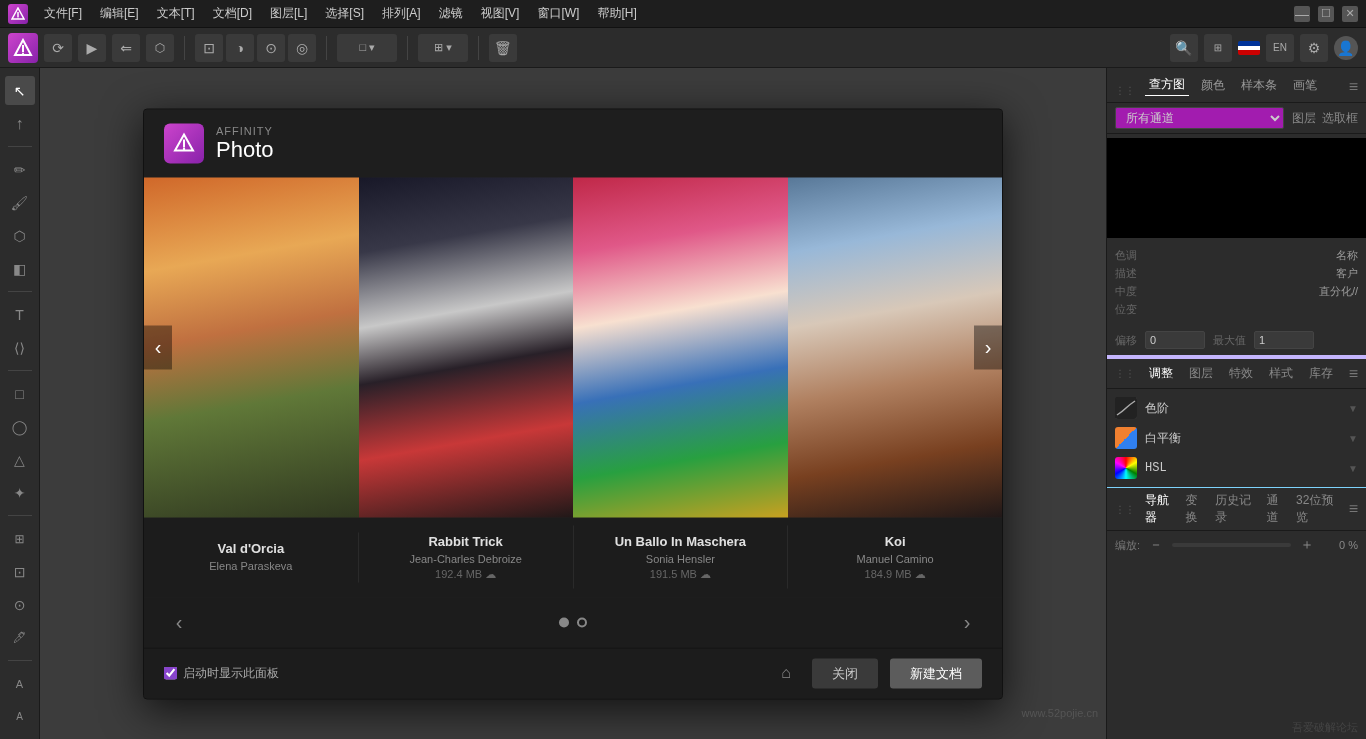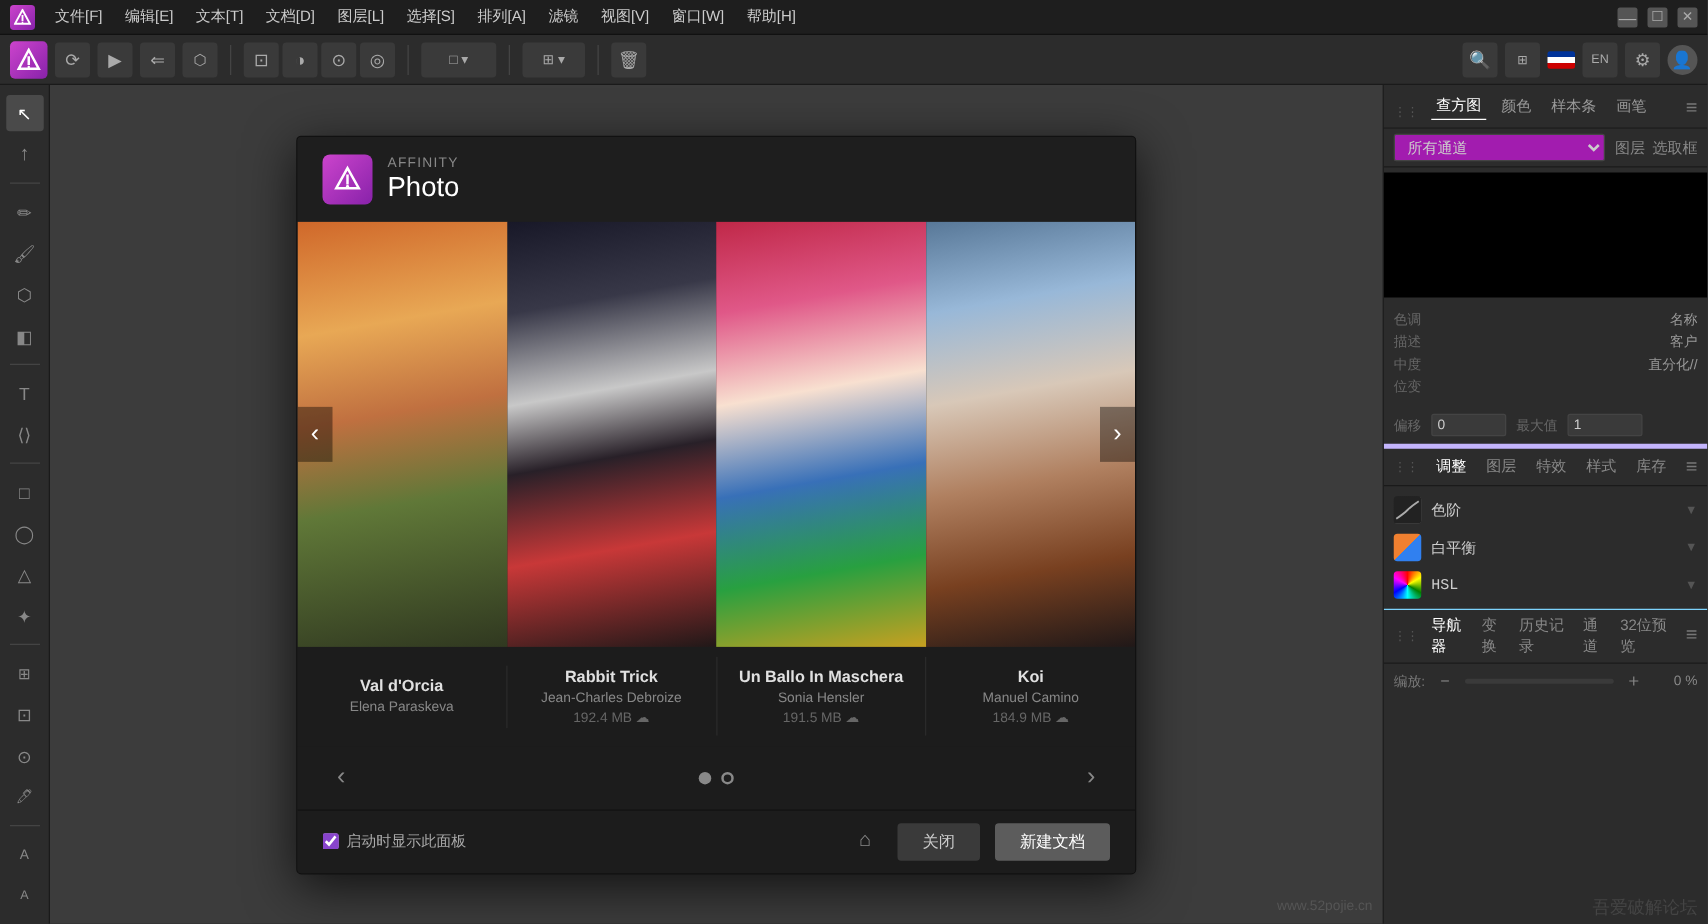--- a/index.html
+++ b/index.html
@@ -139,21 +139,21 @@
       background: #3c3c3c;
       position: relative;
       display: flex;
       align-items: center;
       justify-content: center;
       overflow: hidden;
     }
 
     
     .splash-dialog {
-      width: 672px;
+      width: 860px;
       background: #222;
       border: 1px solid #111;
       border-radius: 4px;
       overflow: hidden;
       box-shadow: 0 10px 40px rgba(0,0,0,0.7);
       position: absolute;
       top: 50%;
       left: 50%;
       transform: translate(-50%, -50%);
     }
@@ -491,21 +491,21 @@
       border-radius: 2px;
       width: 0%;
     }
     .zoom-value {
       font-size: 11px; color: #888; min-width: 35px; text-align: right;
     }
 
     
     .watermark {
       position: absolute;
-      bottom: 8px;
+      bottom: 20px;
       right: 8px;
       font-size: 11px;
       color: #555;
     }
   </style>
 </head>
 <body>
 
 <div class="menu-bar">
   <div class="app-logo">
@@ -773,16 +773,16 @@
     <div class="zoom-control">
       <span style="font-size:11px;color:#777;">编放:</span>
       <button class="zoom-btn">－</button>
       <div class="zoom-slider-track">
         <div class="zoom-slider-fill"></div>
       </div>
       <button class="zoom-btn">＋</button>
       <span class="zoom-value">0 %</span>
     </div>
 
-    <div style="padding:4px 8px; margin-top:auto; font-size:14px; color:#444; text-align:right;">吾爱破解论坛</div>
+    <div style="padding:4px 8px; margin-top:auto; font-size:11px; color:#444; text-align:right;">吾爱破解论坛</div>
   </div>
 
 </div>
 
 </body></html>

